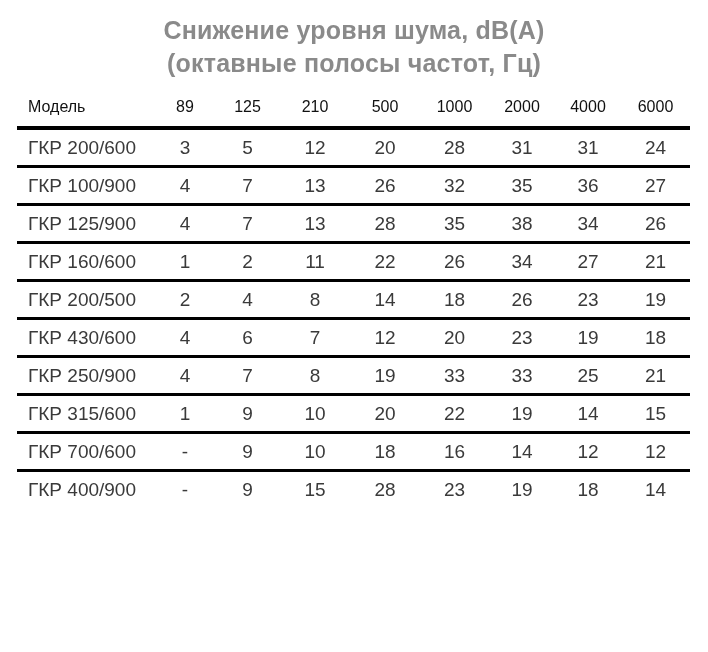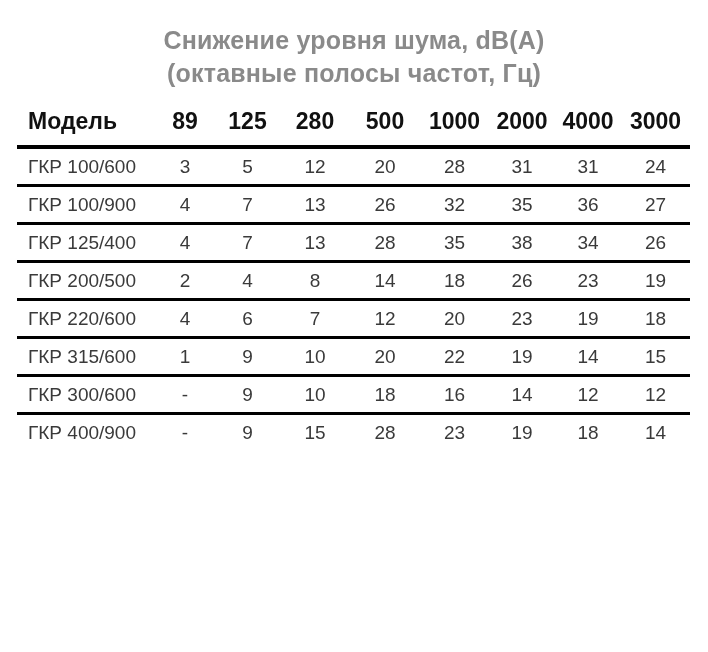--- a/index.html
+++ b/index.html
@@ -11,40 +11,40 @@
   }
   html,body{margin:0;padding:0;}
   body{
     width:708px;height:652px;
     background:var(--bg-color);
     font-family:"Liberation Sans", sans-serif;
     overflow:hidden;
   }
   .page{width:708px;height:652px;}
   .title-block{
-    padding-top:24px;
+    padding-top:14px;
     text-align:center;
   }
   .title-line{
     display:block;
     font-size:25px;
     font-weight:bold;
     line-height:33px;
     color:var(--title-color);
     letter-spacing:0.2px;
   }
   table.noise{
     border-collapse:collapse;
     table-layout:fixed;
     width:673px;
     margin:10px 0 0 17px;
   }
   table.noise thead th{
-    font-size:23px;
-    font-weight:bold;
+    font-size:16px;
+    font-weight:normal;
     color:var(--header-color);
     text-align:center;
     padding:8px 0 10px 0;
     border-bottom:4px solid var(--rule-color);
     white-space:nowrap;
     margin-top:34px;
   }
   table.noise thead th.model{
     text-align:left;
     padding-left:11px;
@@ -86,31 +86,31 @@
       <col style="width:69px">
       <col style="width:66px">
       <col style="width:66px">
       <col style="width:69px">
     </colgroup>
     <thead>
       <tr>
         <th class="model">Модель</th>
         <th>89</th>
         <th>125</th>
-        <th>280</th>
+        <th>210</th>
         <th>500</th>
         <th>1000</th>
         <th>2000</th>
         <th>4000</th>
-        <th>3000</th>
+        <th>6000</th>
       </tr>
     </thead>
     <tbody>
         <tr>
-          <td class="model">ГКР 100/600</td>
+          <td class="model">ГКР 200/600</td>
           <td>3</td>
           <td>5</td>
           <td>12</td>
           <td>20</td>
           <td>28</td>
           <td>31</td>
           <td>31</td>
           <td>24</td>
         </tr>
         <tr>
@@ -118,65 +118,87 @@
           <td>4</td>
           <td>7</td>
           <td>13</td>
           <td>26</td>
           <td>32</td>
           <td>35</td>
           <td>36</td>
           <td>27</td>
         </tr>
         <tr>
-          <td class="model">ГКР 125/400</td>
+          <td class="model">ГКР 125/900</td>
           <td>4</td>
           <td>7</td>
           <td>13</td>
           <td>28</td>
           <td>35</td>
           <td>38</td>
           <td>34</td>
           <td>26</td>
         </tr>
         <tr>
+          <td class="model">ГКР 160/600</td>
+          <td>1</td>
+          <td>2</td>
+          <td>11</td>
+          <td>22</td>
+          <td>26</td>
+          <td>34</td>
+          <td>27</td>
+          <td>21</td>
+        </tr>
+        <tr>
           <td class="model">ГКР 200/500</td>
           <td>2</td>
           <td>4</td>
           <td>8</td>
           <td>14</td>
           <td>18</td>
           <td>26</td>
           <td>23</td>
           <td>19</td>
         </tr>
         <tr>
-          <td class="model">ГКР 220/600</td>
+          <td class="model">ГКР 430/600</td>
           <td>4</td>
           <td>6</td>
           <td>7</td>
           <td>12</td>
           <td>20</td>
           <td>23</td>
           <td>19</td>
           <td>18</td>
+        </tr>
+        <tr>
+          <td class="model">ГКР 250/900</td>
+          <td>4</td>
+          <td>7</td>
+          <td>8</td>
+          <td>19</td>
+          <td>33</td>
+          <td>33</td>
+          <td>25</td>
+          <td>21</td>
         </tr>
         <tr>
           <td class="model">ГКР 315/600</td>
           <td>1</td>
           <td>9</td>
           <td>10</td>
           <td>20</td>
           <td>22</td>
           <td>19</td>
           <td>14</td>
           <td>15</td>
         </tr>
         <tr>
-          <td class="model">ГКР 300/600</td>
+          <td class="model">ГКР 700/600</td>
           <td>-</td>
           <td>9</td>
           <td>10</td>
           <td>18</td>
           <td>16</td>
           <td>14</td>
           <td>12</td>
           <td>12</td>
         </tr>
         <tr>

